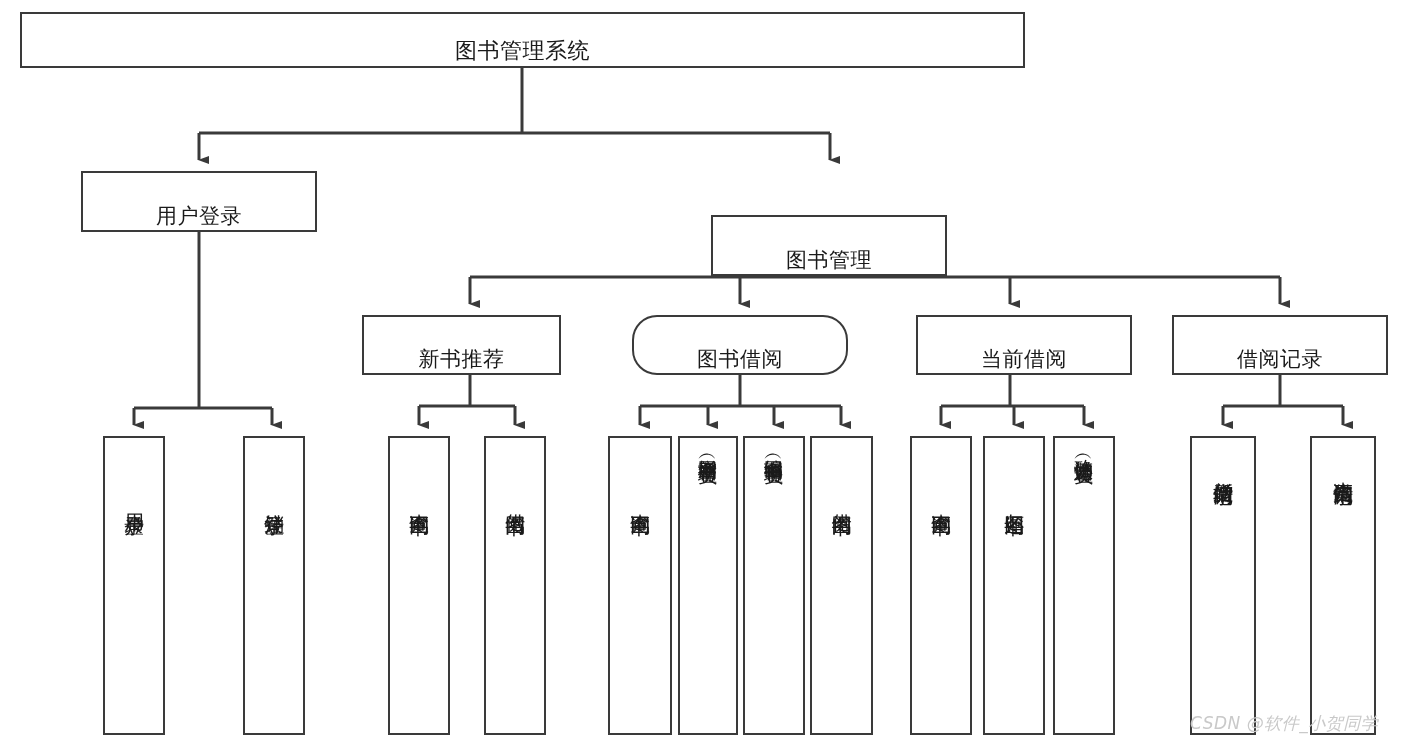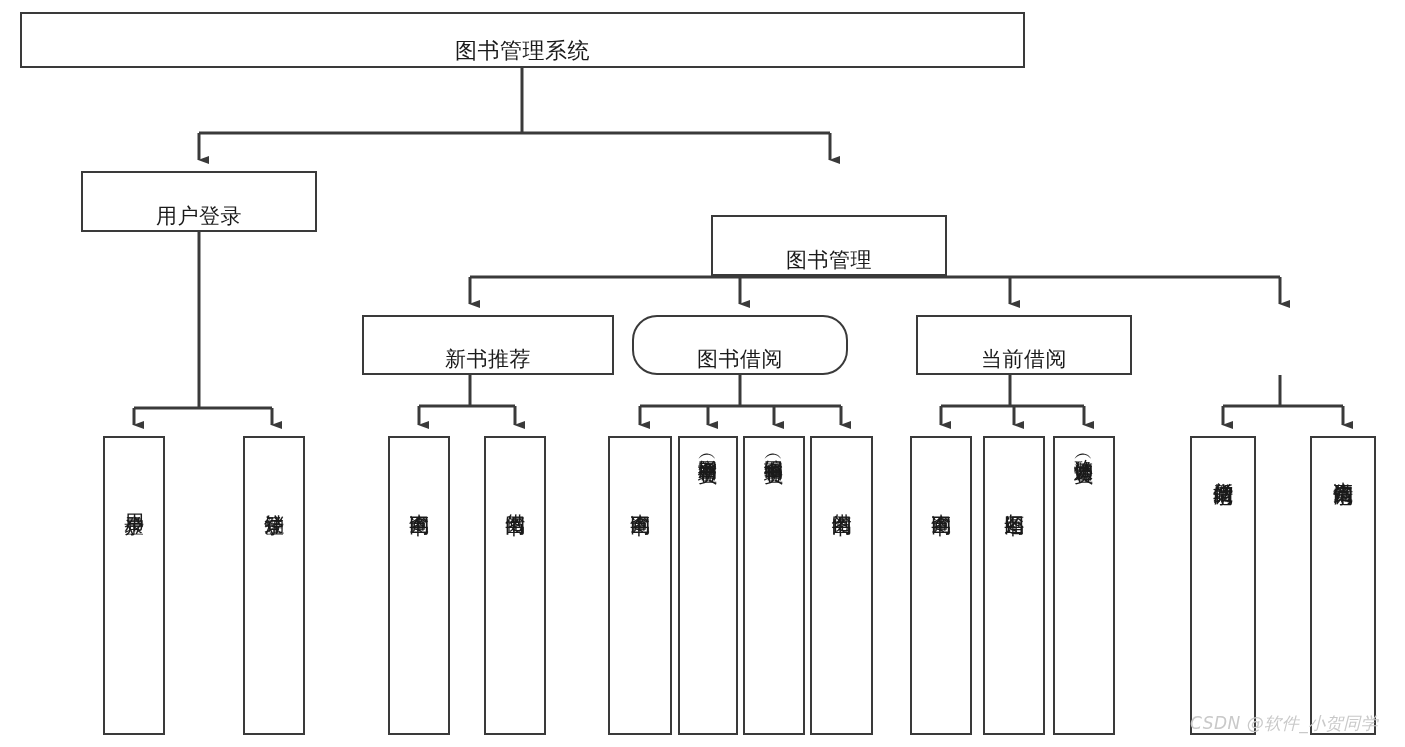--- a/index.html
+++ b/index.html
@@ -128,29 +128,32 @@
     <span>图书管理系统</span>
   </div>
 
   <div class="node node-h" style="left:81px; top:171px; width:236px; height:61px;">
     <span>用户登录</span>
   </div>
   <div class="node node-h" style="left:711px; top:171px; width:236px; height:61px;margin-top:44px;">
     <span>图书管理</span>
   </div>
 
-  <div class="node node-h" style="left:362px; top:315px; width:252px; height:60px;">
+  <div class="node node-h" style="left:362px; top:315px; width:199px; height:60px;">
     <span>新书推荐</span>
   </div>
   <div class="node node-h" style="left:632px; top:315px; width:216px; height:60px;border-radius:25px;">
     <span>图书借阅</span>
   </div>
   <div class="node node-h" style="left:902px; top:315px; width:216px; height:60px;margin-left:14px;">
     <span>当前借阅</span>
   </div>
+  <div class="node node-h" style="left:1172px; top:315px; width:216px; height:60px;">
+    <span>借阅记录</span>
+  </div>
 
   <div class="node node-v" style="left:103px; top:436px; width:62px; height:299px; padding-top:60px;">
     <span class="vtext">用户登录</span>
   </div>
 
   <div class="node node-v" style="left:243px; top:436px; width:62px; height:299px; padding-top:60px;">
     <span class="vtext">注销登录</span>
   </div>
 
   <div class="node node-v" style="left:388px; top:436px; width:62px; height:299px; padding-top:60px;">

